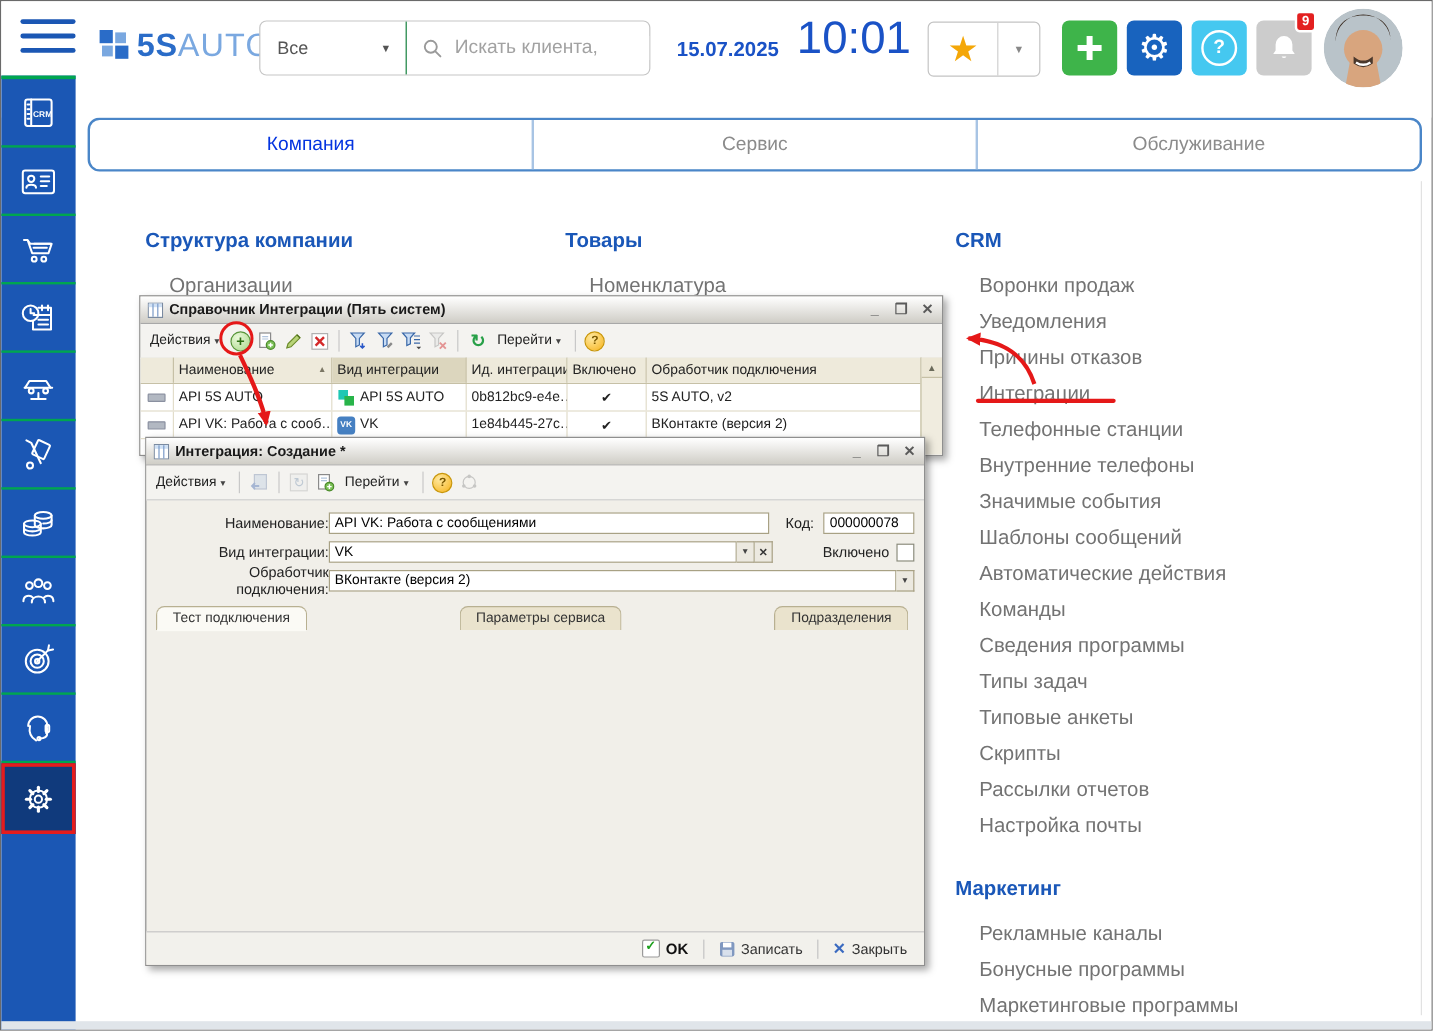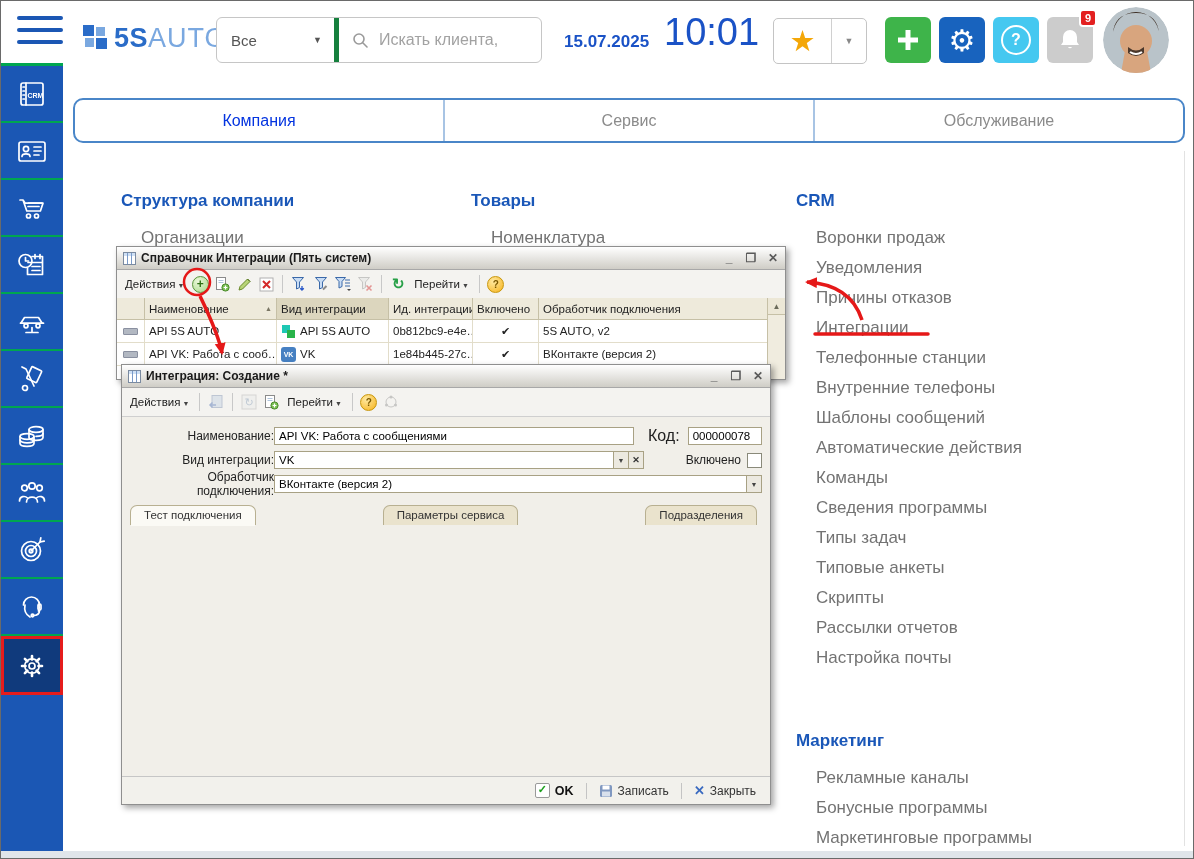--- a/index.html
+++ b/index.html
@@ -9,21 +9,21 @@
   
   .header{position:absolute;left:0;top:0;right:0;height:97px;background:#fff;z-index:2;}
   .hamburger{position:absolute;left:16px;top:15px;width:46px;height:34px;cursor:pointer;}
   .hamburger span{display:block;height:4px;background:#1b57b4;border-radius:2px;margin-bottom:8px;}
   .logo{position:absolute;left:80px;top:22px;display:flex;}
   .logo .brand-bold{font-size:27px;font-weight:bold;color:#2a6cc8;margin-left:5px;letter-spacing:.5px;}
   .logo .brand-light{font-size:27px;color:#7aa8e0;letter-spacing:1px;}
   .search{position:absolute;left:215px;top:16px;width:326px;height:46px;border:1px solid #c6c6c6;
           border-radius:6px;background:#fff;display:flex;align-items:center;box-sizing:border-box;}
   .search .scope{width:135px;height:100%;display:flex;align-items:center;padding-left:14px;box-sizing:border-box;
-          border-right:5px solid #15803d;color:#555;font-size:15px;position:relative;cursor:pointer;}
+          border-right:1px solid #15803d;color:#555;font-size:15px;position:relative;cursor:pointer;}
   .search .scope .tri{position:absolute;right:12px;font-size:9px;color:#555;}
   .search .q{flex:1;display:flex;align-items:center;padding-left:12px;}
   .search input{border:none;outline:none;font-size:16px;color:#666;width:160px;margin-left:8px;
           font-family:"Liberation Sans",sans-serif;}
   .search input::placeholder{color:#a2a2a2;}
   .hdate{position:absolute;left:563px;top:31px;font-size:17px;font-weight:bold;color:#1a52c6;}
   .htime{position:absolute;left:663px;top:10px;font-size:38px;color:#1a52c6;}
   .stargroup{position:absolute;left:772px;top:17px;width:94px;height:46px;border:1px solid #c4c4c4;
           border-radius:5px;display:flex;box-sizing:border-box;}
   .stargroup .starcell{width:57px;border-right:1px solid #d0d0d0;display:flex;align-items:center;justify-content:center;
@@ -353,20 +353,21 @@
     <div class="mi">Номенклатура</div>
   </div>
   <div class="mcol col3">
     <div class="mtitle">CRM</div>
     <div class="mi">Воронки продаж</div>
     <div class="mi">Уведомления</div>
     <div class="mi">Причины отказов</div>
     <div class="mi">Интеграции</div>
     <div class="mi">Телефонные станции</div>
     <div class="mi">Внутренние телефоны</div>
+    <div class="mi">Значимые события</div>
     <div class="mi">Шаблоны сообщений</div>
     <div class="mi">Автоматические действия</div>
     <div class="mi">Команды</div>
     <div class="mi">Сведения программы</div>
     <div class="mi">Типы задач</div>
     <div class="mi">Типовые анкеты</div>
     <div class="mi">Скрипты</div>
     <div class="mi">Рассылки отчетов</div>
     <div class="mi">Настройка почты</div>
   </div>
@@ -581,21 +582,21 @@
             <circle cx="8" cy="3" r="1.5" fill="#9a9a9a"></circle>
             <circle cx="3.5" cy="11" r="1.5" fill="#9a9a9a"></circle>
             <circle cx="12.5" cy="11" r="1.5" fill="#9a9a9a"></circle>
           </svg>
       </span>
     </div>
 
     <div class="frow" style="margin-top:8px;">
       <span class="flabel">Наименование:</span>
       <div class="inputbox" style="width:369px;">API VK: Работа с сообщениями</div>
-      <span style="margin-left:14px;font-size:16px;">Код:</span>
+      <span style="margin-left:14px;font-size:12px;">Код:</span>
       <div class="inputbox" style="width:76px;margin-left:8px;">000000078</div>
     </div>
     <div class="frow">
       <span class="flabel">Вид интеграции:</span>
       <div class="inputbox" style="width:340px;">VK</div>
       <div class="combo-btn">▼</div>
       <div class="clear-btn">✕</div>
       <span style="margin-left:auto;font-size:12px;">Включено</span>
       <span class="checkbox" style="margin-left:6px;"></span>
     </div>

